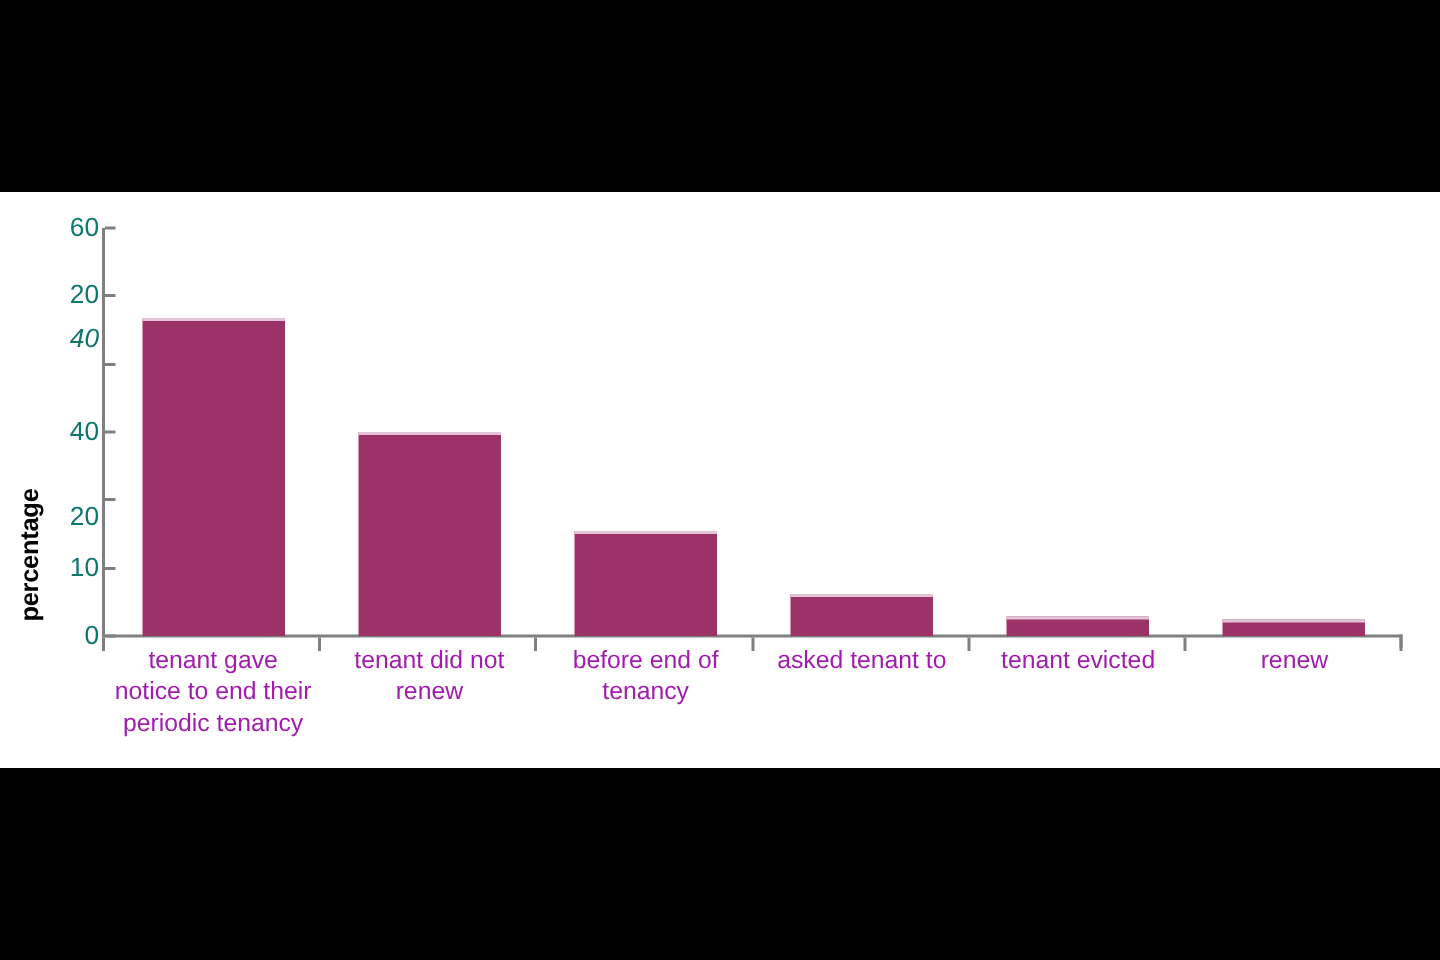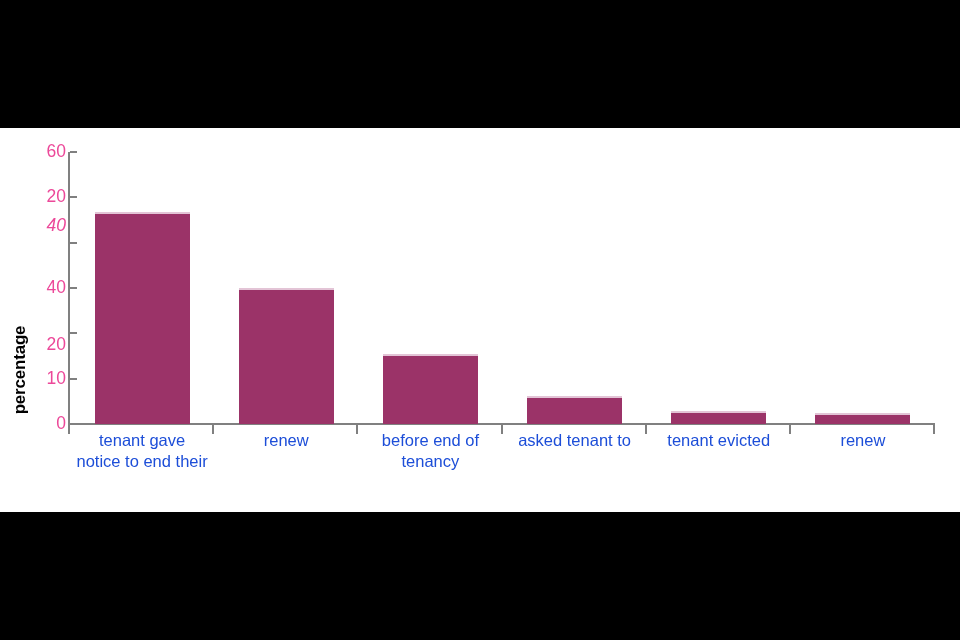--- a/index.html
+++ b/index.html
@@ -48,21 +48,21 @@
     white-space: nowrap;
   }
 
   
   .ytick {
     position: absolute;
     right: 0;
     width: 44px;
     text-align: right;
     font-size: 17.5px;
-    color: #ec4899;
+    color: #0f766e;
     line-height: 1;
     transform: translateY(-50%);
   }
   .ytick-col {
     position: absolute;
     left: 0; top: 0;
     width: 66px; height: 384px;
   }
 
   
@@ -119,21 +119,21 @@
     position: absolute;
     left: 70px; top: 302px;
     width: 865px; height: 82px;
   }
   .catlabel {
     position: absolute;
     top: 0;
     text-align: center;
     font-size: 16.5px;
     line-height: 21px;
-    color: #1d4ed8;
+    color: #a21caf;
   }
 </style>
 </head>
 <body>
 
 <div class="band band-top"></div>
 
 <div class="chart-canvas">
 
   <div class="ylabel">percentage</div>
@@ -170,22 +170,24 @@
       </div>
       <div class="bar-slot" style="left: 720.833px; width: 144.167px;">
         <div class="bar" title="landlord did not renew: 2.5%" style="height: 11.3333px; left: 24.5083px; right: 24.5083px;"></div>
       </div>
     </div>
 
   <div class="catlabels" id="catlabels">
       <div class="catlabel" style="left: 0px; width: 144.167px;">
         <div>tenant gave</div>
         <div>notice to end their</div>
+        <div>periodic tenancy</div>
       </div>
       <div class="catlabel" style="left: 144.167px; width: 144.167px;">
+        <div>tenant did not</div>
         <div>renew</div>
       </div>
       <div class="catlabel" style="left: 288.333px; width: 144.167px;">
         <div>before end of</div>
         <div>tenancy</div>
       </div>
       <div class="catlabel" style="left: 432.5px; width: 144.167px;">
         <div>asked tenant to</div>
       </div>
       <div class="catlabel" style="left: 576.667px; width: 144.167px;">

